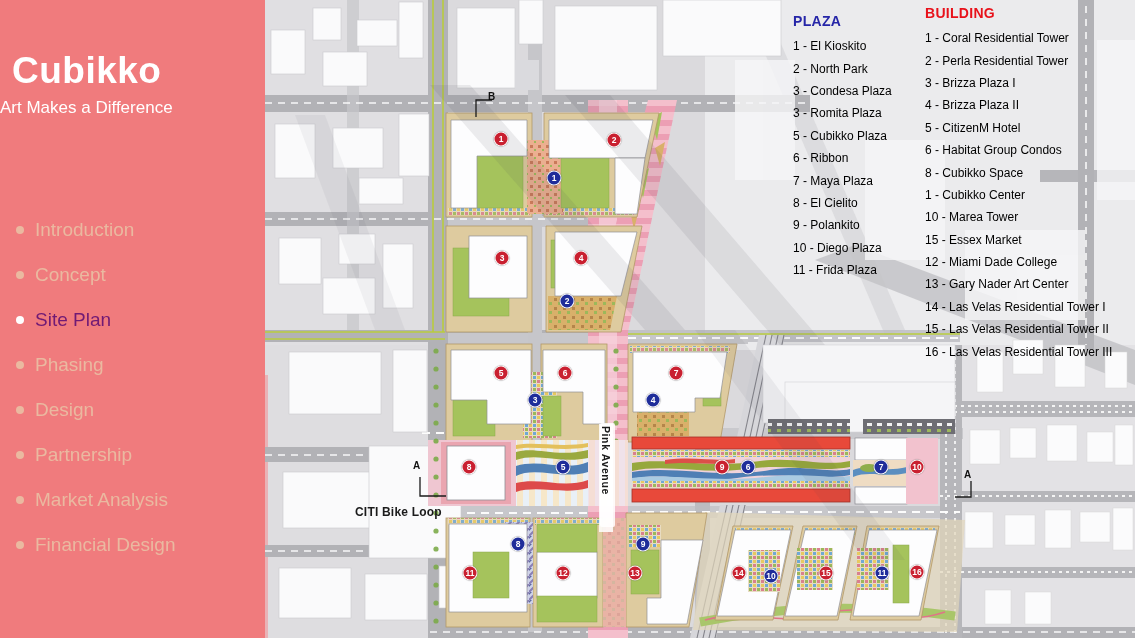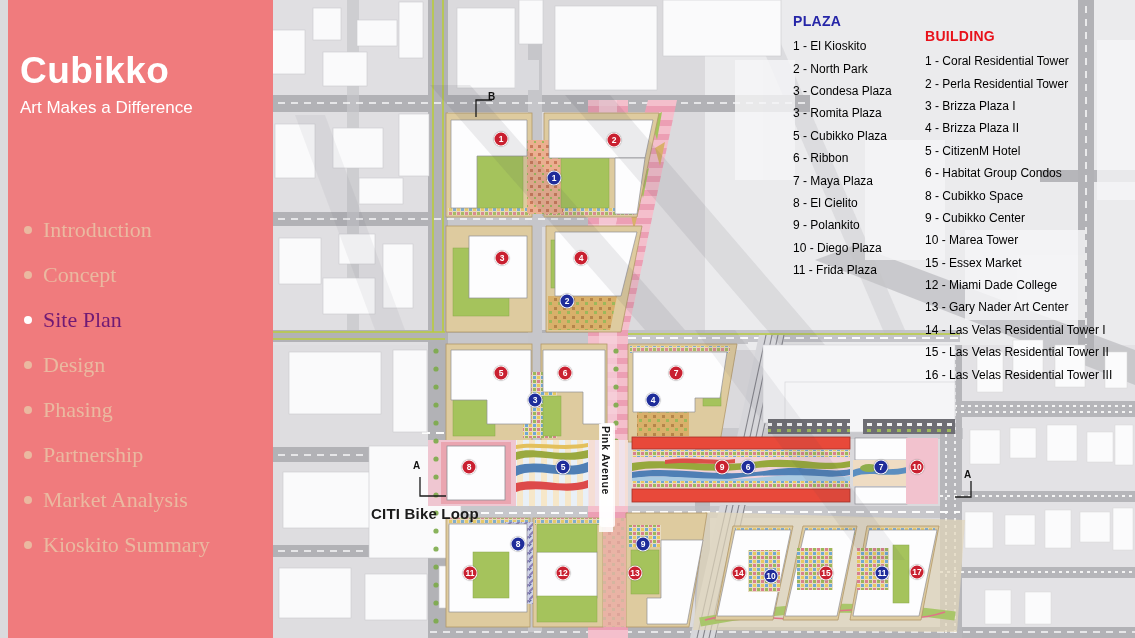--- a/index.html
+++ b/index.html
@@ -1,53 +1,53 @@
 <!DOCTYPE html>
 <html style="--sidebar-bg: #f07b7d; --sidebar-inactive: #eab9a0; --plaza-title: #2626a8; --building-title: #e8111a; --marker-building: #c92030; --marker-plaza: #1f2d9a;"><head>
 <meta charset="utf-8">
 <style>
   html,body{margin:0;padding:0;background:#ffffff;font-family:"Liberation Sans",sans-serif;}
   .slide{position:relative;width:1135px;height:638px;overflow:hidden;background:#dbdadd;}
 
   
-  .sidebar{position:absolute;left:8px;top:0;width:265px;height:638px;background:var(--sidebar-bg,#f07b7d);color:#fff;z-index:30;}
+  .sidebar{position:absolute;left:0;top:0;width:265px;height:638px;background:var(--sidebar-bg,#f07b7d);color:#fff;z-index:30;}
   .sidebar .title{margin:0;padding:50px 12px 0 12px;font-size:37px;font-weight:bold;letter-spacing:.5px;}
-  .sidebar .subtitle{padding:6px 12px 0 12px;font-size:17px;font-weight:400;}
+  .sidebar .subtitle{padding:6px 12px 0 0;font-size:17px;font-weight:400;}
   .nav{position:absolute;left:0;top:218px;width:100%;}
-  .nav-item{display:flex;align-items:center;padding:0 0 0 16px;margin-bottom:22px;font-size:22px;
-            color:var(--sidebar-inactive,#eab9a0);cursor:pointer;line-height:23px;font-family:Liberation Serif, serif;}
+  .nav-item{display:flex;align-items:center;padding:0 0 0 16px;margin-bottom:22px;font-size:19px;
+            color:var(--sidebar-inactive,#eab9a0);cursor:pointer;line-height:23px;}
   .nav-item .bullet{width:8px;height:8px;border-radius:50%;background:var(--sidebar-inactive,#eab9a0);margin-right:11px;flex:0 0 auto;}
   .nav-item.active{color:#701a75;}
   .nav-item.active .bullet{background:#ffffff;}
 
   
   .map{position:absolute;left:265px;top:0;width:870px;height:638px;overflow:hidden;background:#dbdadd;}
   .map svg{position:absolute;left:0;top:0;}
 
   
   .map-label{position:absolute;color:#1b1b1b;z-index:12;}
   .label-pink-avenue{left:334px;top:424px;height:104px;writing-mode:vertical-rl;
      font-size:10.5px;font-weight:600;letter-spacing:.6px;background:rgba(255,255,255,.85);padding:2px 1px;}
-  .label-citi{left:90px;top:505px;font-size:15px;font-weight:bold;letter-spacing:.2px;margin-left:16px;}
+  .label-citi{left:90px;top:505px;font-size:12px;font-weight:bold;letter-spacing:.2px;}
   .section-letter{position:absolute;font-size:10px;font-weight:bold;color:#111;z-index:12;}
   .sec-b{left:223px;top:91px;}
   .sec-a-left{left:148px;top:460px;}
   .sec-a-right{left:699px;top:469px;}
 
   
   .marker{position:absolute;width:13px;height:13px;border-radius:50%;transform:translate(-50%,-50%);
           display:flex;align-items:center;justify-content:center;color:#fff;font-size:8.5px;font-weight:bold;
           border:1px solid rgba(255,255,255,.95);box-shadow:0 0 1px rgba(0,0,0,.6);z-index:11;line-height:1;}
   .marker--building{background:var(--marker-building,#c92030);}
   .marker--plaza{background:var(--marker-plaza,#1f2d9a);}
 
   
   .legend{position:absolute;top:5px;z-index:15;}
   .legend-plaza{left:528px;margin-top:8px;}
-  .legend-building{left:660px;margin-top:23px;}
+  .legend-building{left:660px;}
   .legend h2{margin:0;font-size:14px;font-weight:bold;letter-spacing:.3px;}
   .legend-plaza h2{color:var(--plaza-title,#2626a8);}
   .legend-building h2{color:var(--building-title,#e8111a);}
   .legend ul{list-style:none;margin:6px 0 0 0;padding:0;}
   .legend li{height:22.4px;display:flex;align-items:center;font-size:12px;color:#000000;white-space:nowrap;}
 </style>
 </head>
 <body>
 
 <div class="slide">
@@ -63,37 +63,37 @@
       <div class="nav-item">
         <span class="bullet"></span>
         <span>Concept</span>
       </div>
       <div class="nav-item active">
         <span class="bullet"></span>
         <span>Site Plan</span>
       </div>
       <div class="nav-item">
         <span class="bullet"></span>
+        <span>Phasing</span>
+      </div>
+      <div class="nav-item">
+        <span class="bullet"></span>
         <span>Design</span>
       </div>
       <div class="nav-item">
         <span class="bullet"></span>
-        <span>Phasing</span>
-      </div>
-      <div class="nav-item">
-        <span class="bullet"></span>
         <span>Partnership</span>
       </div>
       <div class="nav-item">
         <span class="bullet"></span>
         <span>Market Analysis</span>
       </div>
       <div class="nav-item">
         <span class="bullet"></span>
-        <span>Kioskito Summary</span>
+        <span>Financial Design</span>
       </div>
     </nav>
   </aside>
 
   <main class="map">
 
     <svg width="870" height="638" viewBox="0 0 870 638">
       <defs>
         <pattern id="trees" width="18" height="18" patternUnits="userSpaceOnUse">
           <circle cx="9" cy="9" r="2.6" fill="#7cab49" opacity=".9"></circle>
@@ -437,21 +437,21 @@
         <div class="marker marker--building" style="left: 300px; top: 373px;">6</div>
         <div class="marker marker--building" style="left: 411px; top: 373px;">7</div>
         <div class="marker marker--building" style="left: 204px; top: 467px;">8</div>
         <div class="marker marker--building" style="left: 457px; top: 467px;">9</div>
         <div class="marker marker--building" style="left: 652px; top: 467px;">10</div>
         <div class="marker marker--building" style="left: 205px; top: 573px;">11</div>
         <div class="marker marker--building" style="left: 298px; top: 573px;">12</div>
         <div class="marker marker--building" style="left: 370px; top: 573px;">13</div>
         <div class="marker marker--building" style="left: 474px; top: 573px;">14</div>
         <div class="marker marker--building" style="left: 561px; top: 573px;">15</div>
-        <div class="marker marker--building" style="left: 652px; top: 572px;">17</div>
+        <div class="marker marker--building" style="left: 652px; top: 572px;">16</div>
         <div class="marker marker--plaza" style="left: 289px; top: 178px;">1</div>
         <div class="marker marker--plaza" style="left: 302px; top: 301px;">2</div>
         <div class="marker marker--plaza" style="left: 270px; top: 400px;">3</div>
         <div class="marker marker--plaza" style="left: 388px; top: 400px;">4</div>
         <div class="marker marker--plaza" style="left: 298px; top: 467px;">5</div>
         <div class="marker marker--plaza" style="left: 483px; top: 467px;">6</div>
         <div class="marker marker--plaza" style="left: 616px; top: 467px;">7</div>
         <div class="marker marker--plaza" style="left: 253px; top: 544px;">8</div>
         <div class="marker marker--plaza" style="left: 378px; top: 544px;">9</div>
         <div class="marker marker--plaza" style="left: 506px; top: 576px;">10</div>
@@ -478,21 +478,21 @@
     <section class="legend legend-building">
       <h2>BUILDING</h2>
       <ul>
         <li>1 - Coral Residential Tower</li>
         <li>2 - Perla Residential Tower</li>
         <li>3 - Brizza Plaza I</li>
         <li>4 - Brizza Plaza II</li>
         <li>5 - CitizenM Hotel</li>
         <li>6 - Habitat Group Condos</li>
         <li>8 - Cubikko Space</li>
-        <li>9 - Cubikko Center</li>
+        <li>1 - Cubikko Center</li>
         <li>10 - Marea Tower</li>
         <li>15 - Essex Market</li>
         <li>12 - Miami Dade College</li>
         <li>13 - Gary Nader Art Center</li>
         <li>14 - Las Velas Residential Tower I</li>
         <li>15 - Las Velas Residential Tower II</li>
         <li>16 - Las Velas Residential Tower III</li>
       </ul>
     </section>
   </main>

